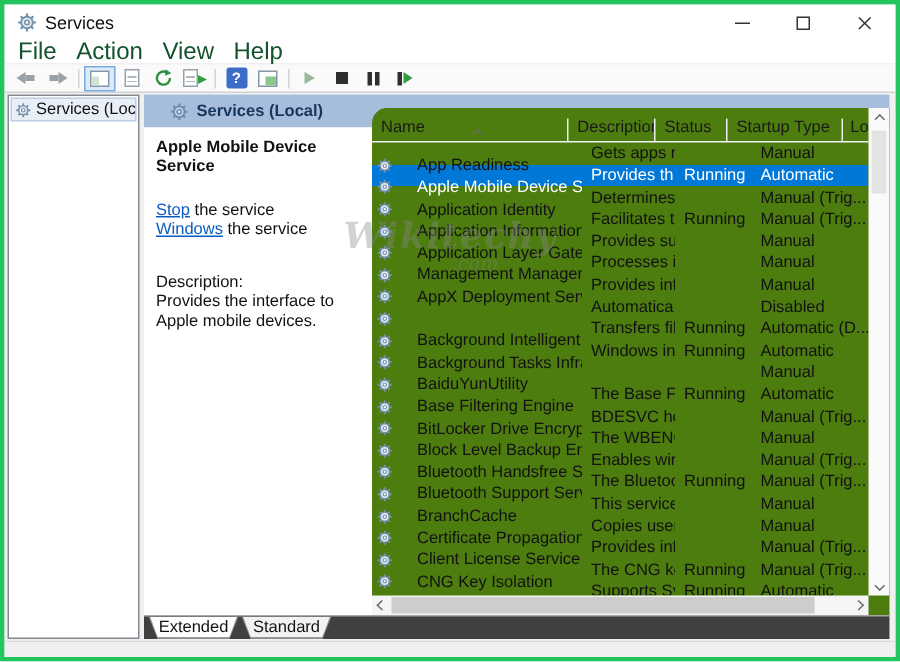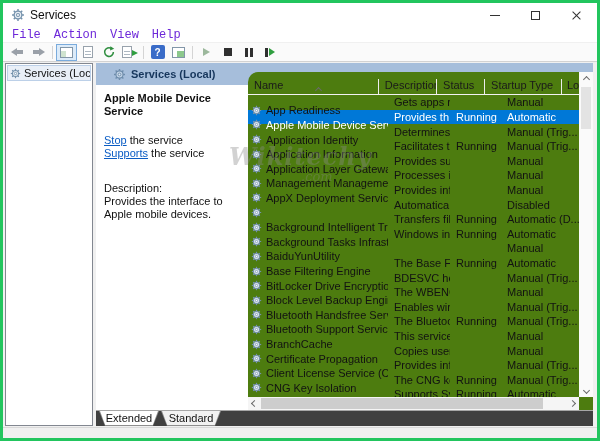--- a/index.html
+++ b/index.html
@@ -15,21 +15,21 @@
   .controls{margin-left:auto;display:flex;height:100%;}
   .ctrl{width:41px;display:flex;align-items:center;justify-content:center;}
   .min-glyph{width:10px;height:1px;background:#333;}
   .max-glyph{width:9px;height:9px;border:1px solid #333;}
   .close-glyph{position:relative;width:11px;height:11px;}
   .close-glyph i{position:absolute;left:0;top:5px;width:11px;height:1px;background:#333;}
   .close-glyph i:first-child{transform:rotate(45deg);}
   .close-glyph i:last-child{transform:rotate(-45deg);}
   
   .menubar{height:15px;display:flex;align-items:center;background:#fff;padding-left:4px;}
-  .menu-item{font-size:12px;color:#6d28d9;padding:0 8px 0 5px;font-family:Liberation Mono, monospace;}
+  .menu-item{font-size:16px;color:#14532d;padding:0 8px 0 5px;}
   
   .toolbar{height:20px;display:flex;align-items:center;background:#fafafa;
     border-top:1px solid #f0f0f0;border-bottom:1px solid #d2d2d2;padding-left:4px;}
   .tbtn{width:21px;height:17px;display:flex;align-items:center;justify-content:center;border:1px solid transparent;}
   .tbtn.active{background:#dcebf9;border:1px solid #7aabdc;}
   .tsep{width:1px;height:13px;background:#d4d4d4;margin:0 3px;}
   .arrow-ico{position:relative;width:13px;height:9px;}
   .arrow-ico .head{position:absolute;left:0;top:0;width:0;height:0;
     border-top:4.5px solid transparent;border-bottom:4.5px solid transparent;border-right:6px solid #9aa0a8;}
   .arrow-ico .tail{position:absolute;left:6px;top:2.5px;width:6px;height:4px;background:#9aa0a8;}
@@ -81,21 +81,21 @@
   .c-logon{width:18px;border-right:none;padding-left:5px;}
   .sortmark{position:absolute;left:68px;top:4px;}
   .chev{display:inline-block;width:5px;height:5px;border:solid #6a6a6a;border-width:1.2px 1.2px 0 0;}
   .chev.up{transform:rotate(-45deg);}
   .chev.down{transform:rotate(135deg);}
   .chev.left{transform:rotate(-135deg);}
   .chev.right{transform:rotate(45deg);}
   .tbody{position:absolute;left:0;right:14px;top:23px;bottom:13px;overflow:hidden;}
   .trow{display:flex;height:14.62px;align-items:center;font-size:11px;color:#121212;white-space:nowrap;}
   .trow .cell{overflow:hidden;flex-shrink:0;padding-left:6px;}
-  .trow .cell.c-name{display:flex;align-items:center;gap:4px;padding-left:3px;margin-top:16px;}
+  .trow .cell.c-name{display:flex;align-items:center;gap:16px;padding-left:3px;margin-top:16px;}
   .trow .cell.c-logon{padding-left:5px;}
   .trow.sel{background:var(--sel);color:#fff;}
   .gicon{display:flex;flex-shrink:0;}
   .vscroll{position:absolute;right:0;top:0;bottom:13px;width:14px;background:#fafafa;}
   .vscroll .sbtn{position:absolute;left:0;width:14px;height:13px;display:flex;align-items:center;justify-content:center;}
   .vscroll .sbtn.top{top:1px;}
   .vscroll .sbtn.bottom{bottom:0;}
   .vscroll .thumb{position:absolute;left:2px;top:15px;width:10px;height:42px;background:#e3e3e3;}
   .hscroll{position:absolute;left:0;right:14px;bottom:0;height:13px;background:#f5f5f5;}
   .hscroll .sbtn{position:absolute;top:0;width:13px;height:13px;display:flex;align-items:center;justify-content:center;}
@@ -274,21 +274,21 @@
             </g>
           </svg>
         </span>
         <span class="band-title">Services (Local)</span>
       </div>
 
       <div class="descpane">
         <div class="svc-name">Apple Mobile Device Service</div>
         <div class="links">
           <div><a>Stop</a><span> the service</span></div>
-          <div><a>Supports</a><span> the service</span></div>
+          <div><a>Windows</a><span> the service</span></div>
         </div>
         <div>Description:</div>
         <div>Provides the interface to Apple mobile devices.</div>
       </div>
 
       <div class="listpanel">
         <div class="thead">
           <span class="th c-name">
             <span>Name</span>
             <span class="sortmark"><span class="chev up"></span></span>

